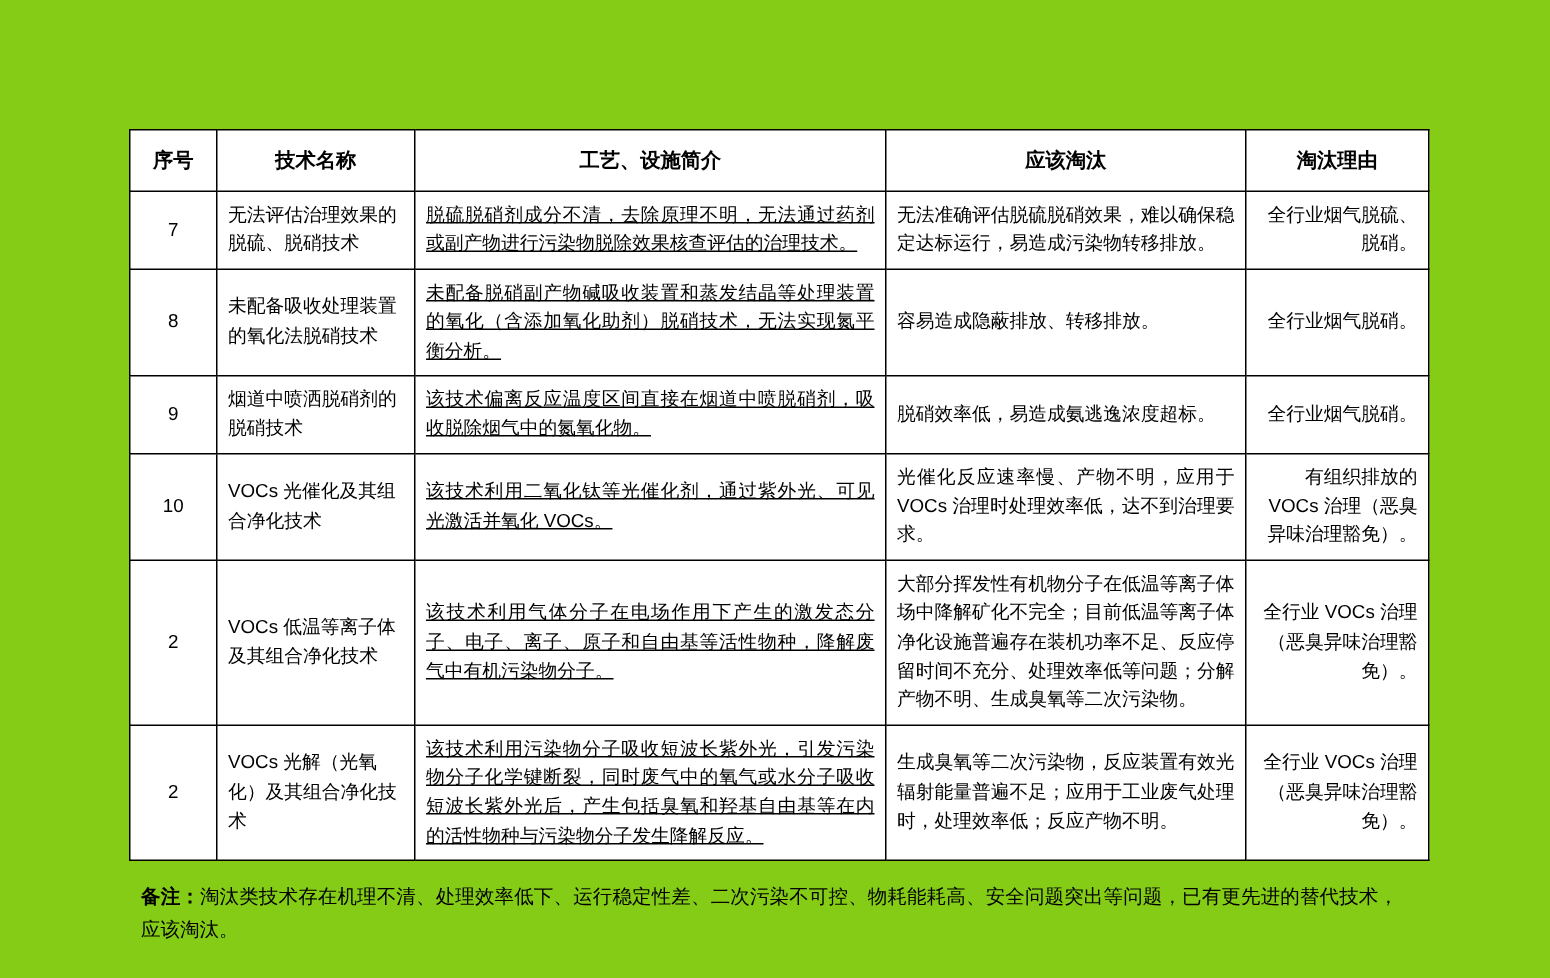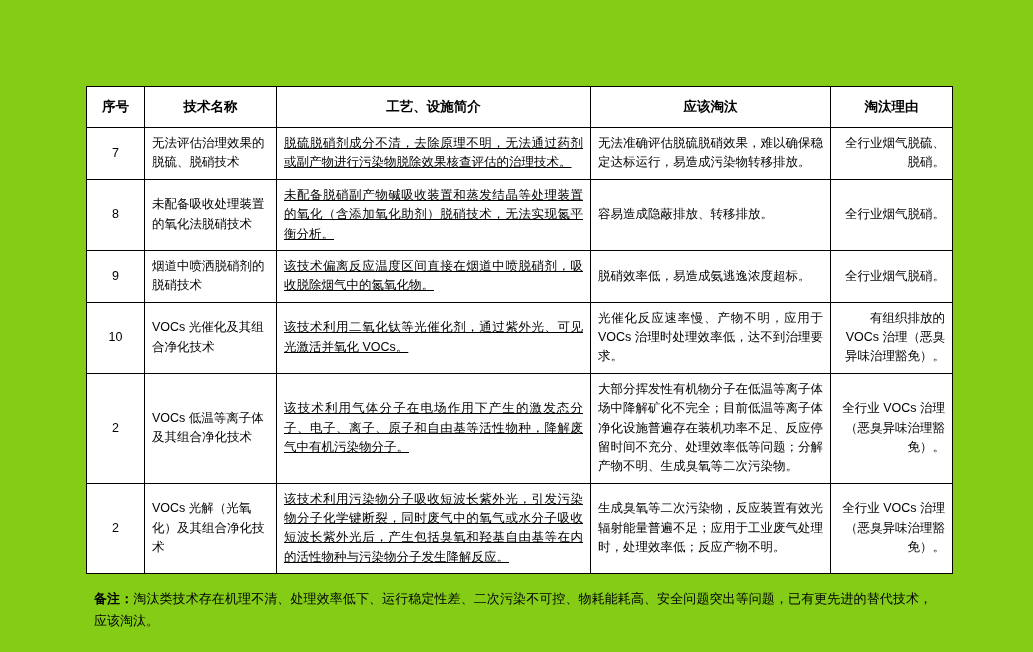--- a/index.html
+++ b/index.html
@@ -70,21 +70,21 @@
     text-justify: inter-ideograph;
   }
   td.cell-scope {
     text-align: right;
   }
   .note {
     margin-top: 14px;
     padding-left: 8px;
     font-size: 13px;
     line-height: 1.7;
-    font-family: Liberation Sans, sans-serif;
+    font-family: Liberation Mono, monospace;
     text-align: justify;
     text-justify: inter-ideograph;
   }
   .note .note-label {
     font-weight: bold;
   }
 </style>
 </head>
 <body>
 

